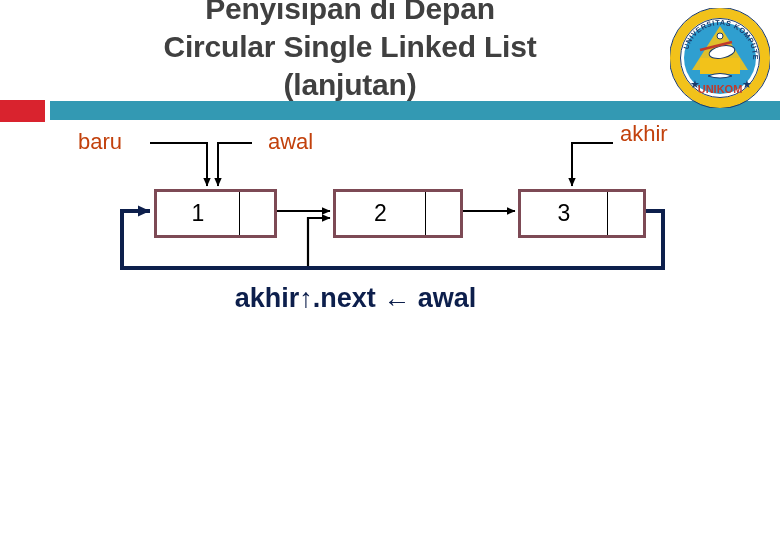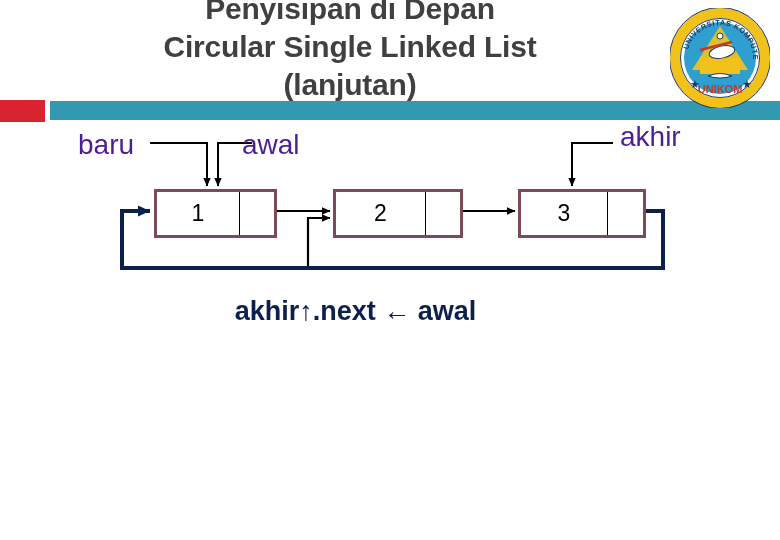--- a/index.html
+++ b/index.html
@@ -65,22 +65,22 @@
   .diagram {
     position: absolute;
     left: 0;
     top: 0;
     width: 780px;
     height: 540px;
   }
   .dlabel {
     position: absolute;
     font-family: "Liberation Sans", sans-serif;
-    font-size: 28px;
-    color: #4c1d95;
+    font-size: 22px;
+    color: #c2410c;
     white-space: nowrap;
     line-height: 1;
   }
   .node {
     position: absolute;
     top: 189px;
     height: 49px;
     box-sizing: border-box;
     border: 3px solid #7d4a55;
     background: #ffffff;
@@ -108,21 +108,20 @@
     position: absolute;
     left: 0;
     top: 283px;
     width: 711px;
     text-align: center;
     font-family: "Liberation Sans", sans-serif;
     font-size: 27px;
     font-weight: bold;
     color: #0d1f4c;
     white-space: nowrap;
-    margin-top: 13px;
   }
 </style>
 </head>
 <body>
 
 <div id="slide">
 
   <div class="bar-red"></div>
   <div class="bar-teal"></div>
 
@@ -194,21 +193,21 @@
         <path d="M442,211 L515,211" fill="none" stroke="#000000" stroke-width="2.2" marker-end="url(#arrThin)"></path>
       </g>
 
       <g>
         <circle cx="625" cy="211" r="6" fill="#0d1f4c"></circle>
         <path d="M625,211 L663,211 L663,268 L122,268 L122,211 L150,211" fill="none" stroke="#0d1f4c" stroke-width="4" stroke-linejoin="miter" marker-end="url(#arrNavy)"></path>
       </g>
     </svg>
 
     <div class="dlabel" style="left:78px;  top:131px;">baru</div>
-    <div class="dlabel" style="left:242px; top:131px;">awal</div>
+    <div class="dlabel" style="left:268px; top:131px;">awal</div>
     <div class="dlabel" style="left:620px; top:123px;">akhir</div>
 
     <div class="node" style="left:154px; width:123px;">
       <div class="cell-split" style="left:82px;"></div>
       <div class="val" style="width:82px;">1</div>
     </div>
 
     <div class="node" style="left:333px; width:130px;">
       <div class="cell-split" style="left:89px;"></div>
       <div class="val" style="width:89px;">2</div>

